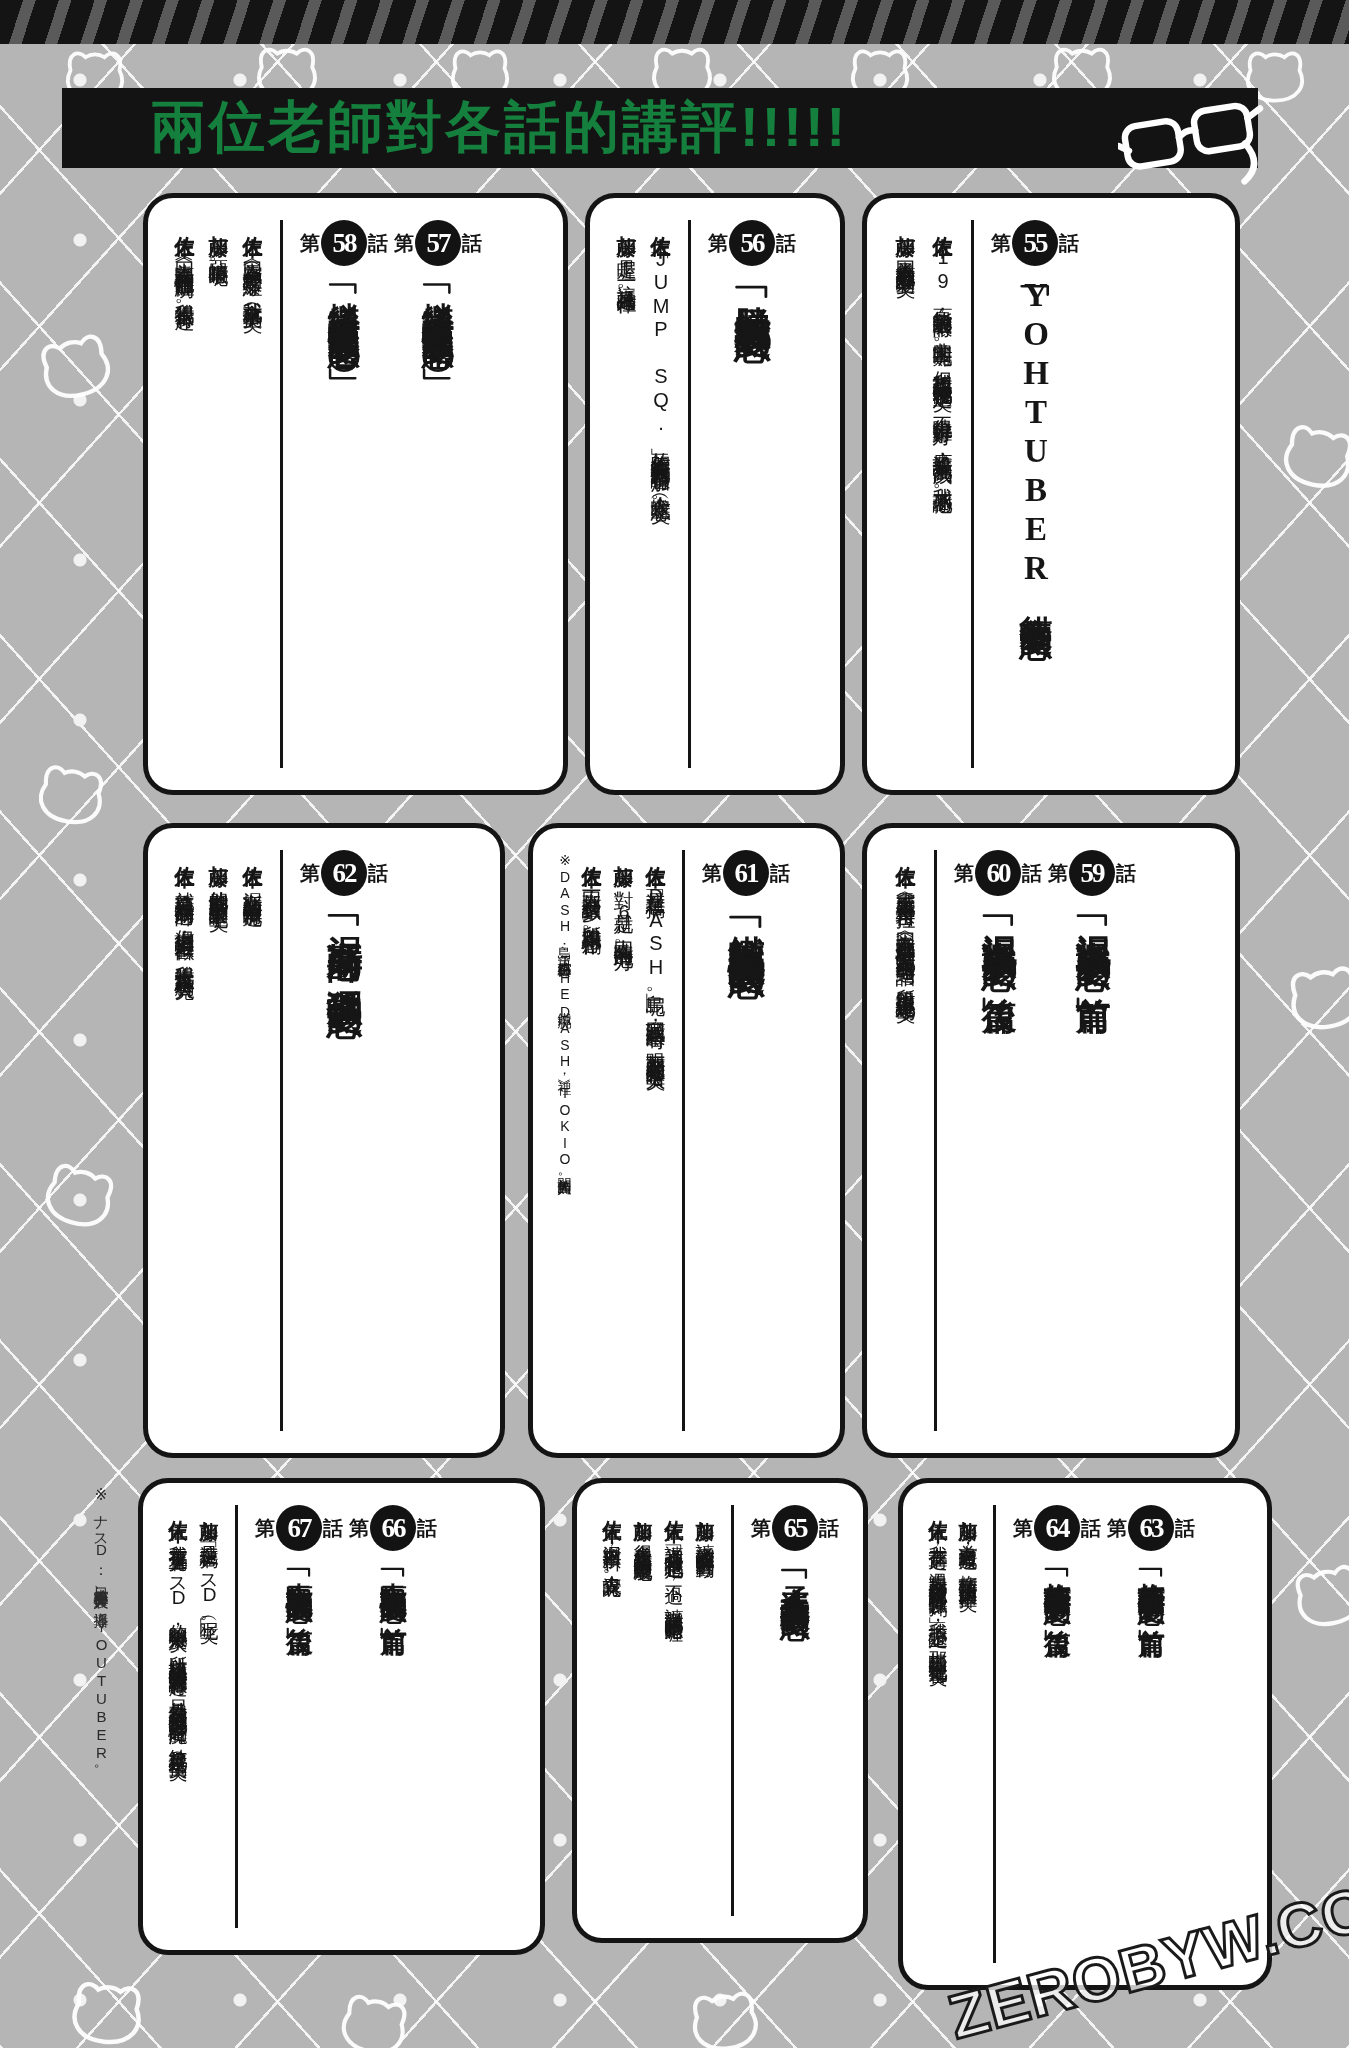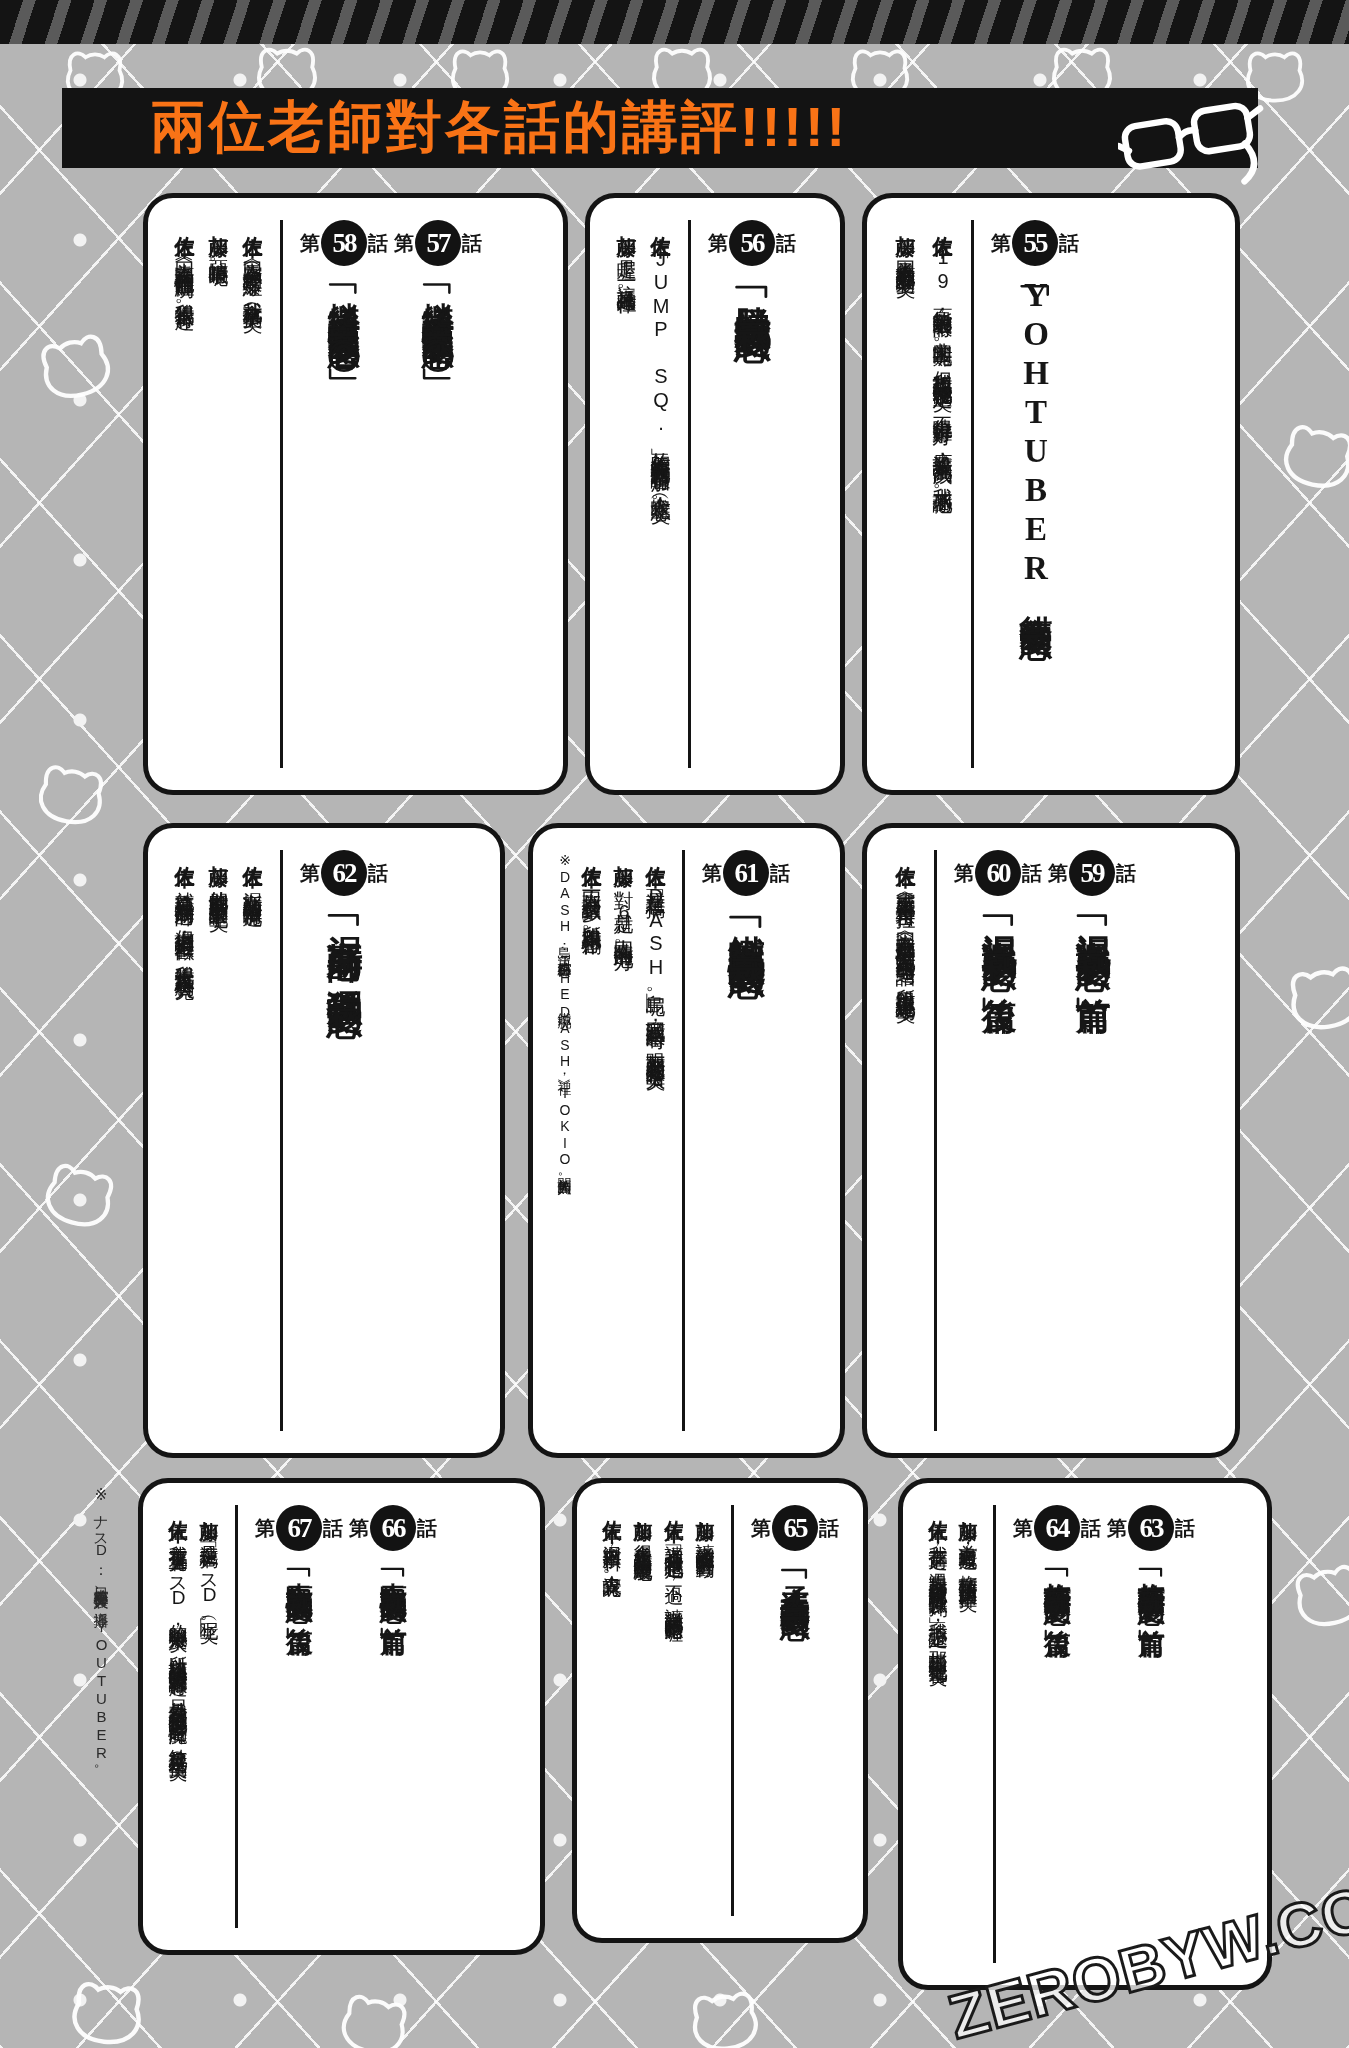--- a/index.html
+++ b/index.html
@@ -8,21 +8,21 @@
     background-image:
       radial-gradient(circle at center,#f2f2f2 0 6px, rgba(255,255,255,0) 7px),
       repeating-linear-gradient(48deg, rgba(255,255,255,.85) 0 2.5px, rgba(255,255,255,0) 2.5px 118px),
       repeating-linear-gradient(-48deg, rgba(255,255,255,.85) 0 2.5px, rgba(255,255,255,0) 2.5px 118px);
     background-size:160px 160px, auto, auto;
     font-family:"Liberation Sans","DejaVu Sans",sans-serif;color:#161616;}
   .stripes{position:absolute;left:0;top:0;width:1349px;height:44px;z-index:3;
     background:repeating-linear-gradient(108deg,#141414 0 22px,#5a5a5a 22px 34px);}
   .titlebar{position:absolute;left:62px;top:88px;width:1196px;height:80px;background:#131313;z-index:3;
     display:flex;align-items:center;}
-  .titlebar .ttl{color:#f97316;font-weight:bold;font-size:56px;letter-spacing:3px;margin-left:88px;
+  .titlebar .ttl{color:#15803d;font-weight:bold;font-size:56px;letter-spacing:3px;margin-left:88px;
     font-family:"Liberation Sans","DejaVu Sans",sans-serif;white-space:nowrap;text-align:center;}
   .glasses{position:absolute;left:1118px;top:84px;width:150px;height:120px;z-index:4;}
   .cat{position:absolute;z-index:1;opacity:.95;}
   .box{position:absolute;background:#fff;border:5px solid #141414;border-radius:30px;z-index:2;
     box-sizing:border-box;padding:22px 20px;overflow:hidden;}
   .box-inner{writing-mode:vertical-rl;text-orientation:upright;height:100%;}
   .titles{height:100%;border-left:3px solid #141414;padding-left:14px;margin-left:10px;}
   .chapter{writing-mode:horizontal-tb;width:94px;height:100%;display:flex;flex-direction:column;align-items:center;}
   .badge-row{display:flex;align-items:center;justify-content:center;gap:1px;flex:0 0 auto;}
   .badge-fix{font-weight:bold;font-size:20px;font-family:"Liberation Serif","DejaVu Serif",serif;}

